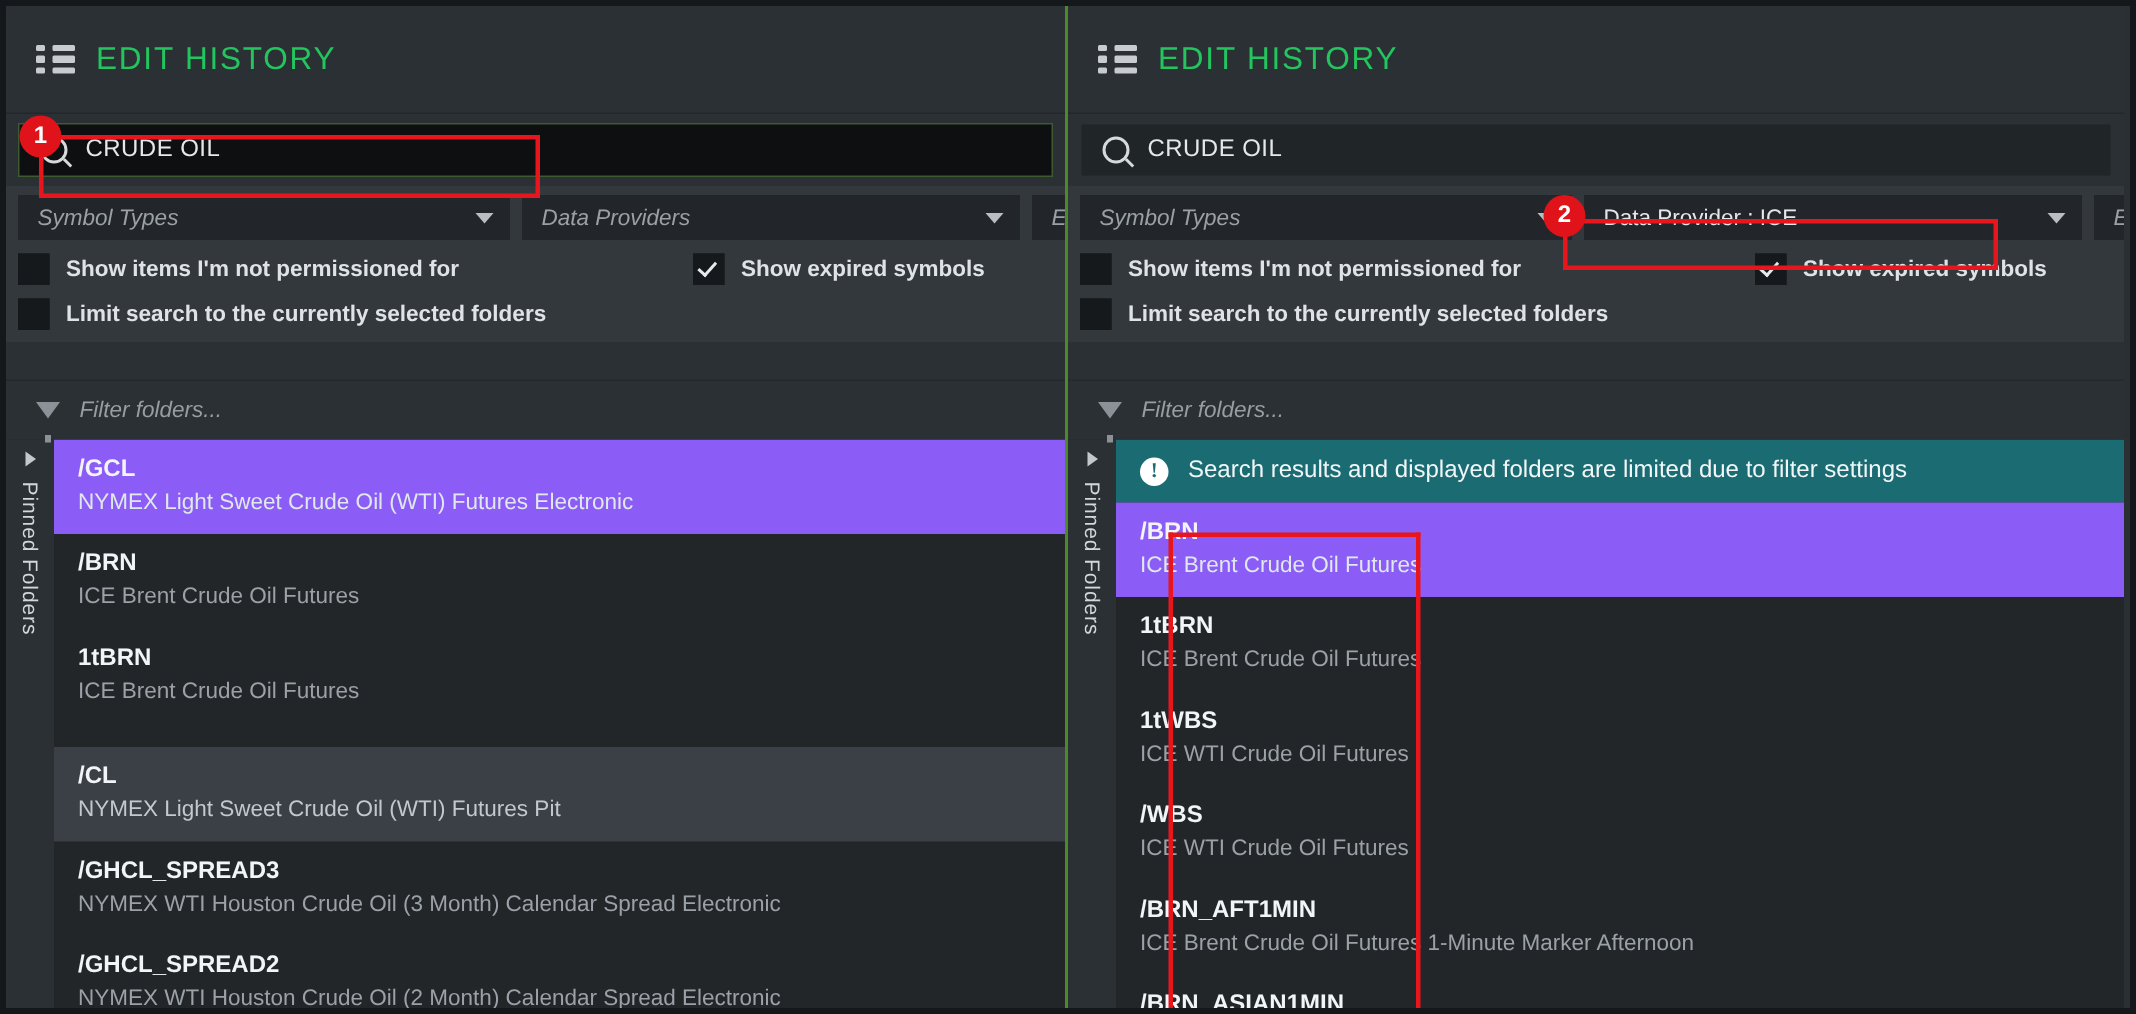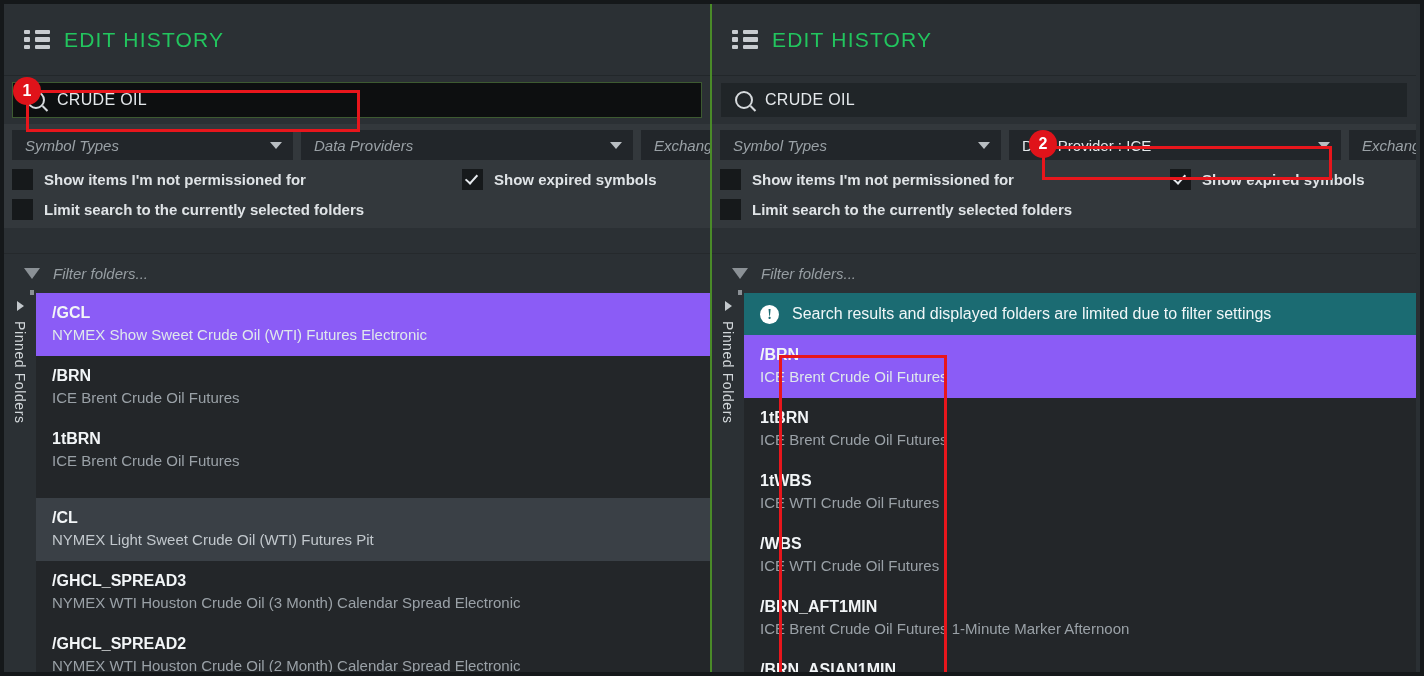--- a/index.html
+++ b/index.html
@@ -96,21 +96,21 @@
     box-sizing:border-box;
     flex:none;
     overflow:hidden;
   }
   .dropdown .dd-label{font-size:15px;font-style:italic;color:#9aa1a6;white-space:nowrap;}
   .dropdown.has-value .dd-label{font-style:normal;color:#e4e8eb;}
   .caret{
     width:0;height:0;border-left:6px solid transparent;border-right:6px solid transparent;
     border-top:7px solid #b9bec2;flex:none;margin-left:10px;
   }
-  .dd-symbol{width:281px;justify-content:space-between;}
+  .dd-symbol{width:328px;justify-content:space-between;}
   .dd-provider{width:332px;}
   .dd-exchange{width:120px;}
 
   .check-row{display:flex;align-items:center;padding:0 8px;margin-top:9px;}
   .chk-item{display:flex;align-items:center;}
   .chk{
     width:19px;height:19px;background:#16191b;border:1px solid #16191b;
     margin-right:11px;flex:none;position:relative;
   }
   .chk.on:after{
@@ -250,21 +250,21 @@
       </div>
 
       <div class="results-area">
         <div class="pinned-rail">
           <span class="rail-arrow"></span>
           <span class="rail-text">Pinned Folders</span>
         </div>
         <div class="results-list">
           <div class="row selected">
             <div class="row-sym">/GCL</div>
-            <div class="row-desc">NYMEX Show Sweet Crude Oil (WTI) Futures Electronic</div>
+            <div class="row-desc">NYMEX Light Sweet Crude Oil (WTI) Futures Electronic</div>
           </div>
           <div class="row">
             <div class="row-sym">/BRN</div>
             <div class="row-desc">ICE Brent Crude Oil Futures</div>
           </div>
           <div class="row">
             <div class="row-sym">1tBRN</div>
             <div class="row-desc">ICE Brent Crude Oil Futures</div>
           </div>
           <div class="row hover">

